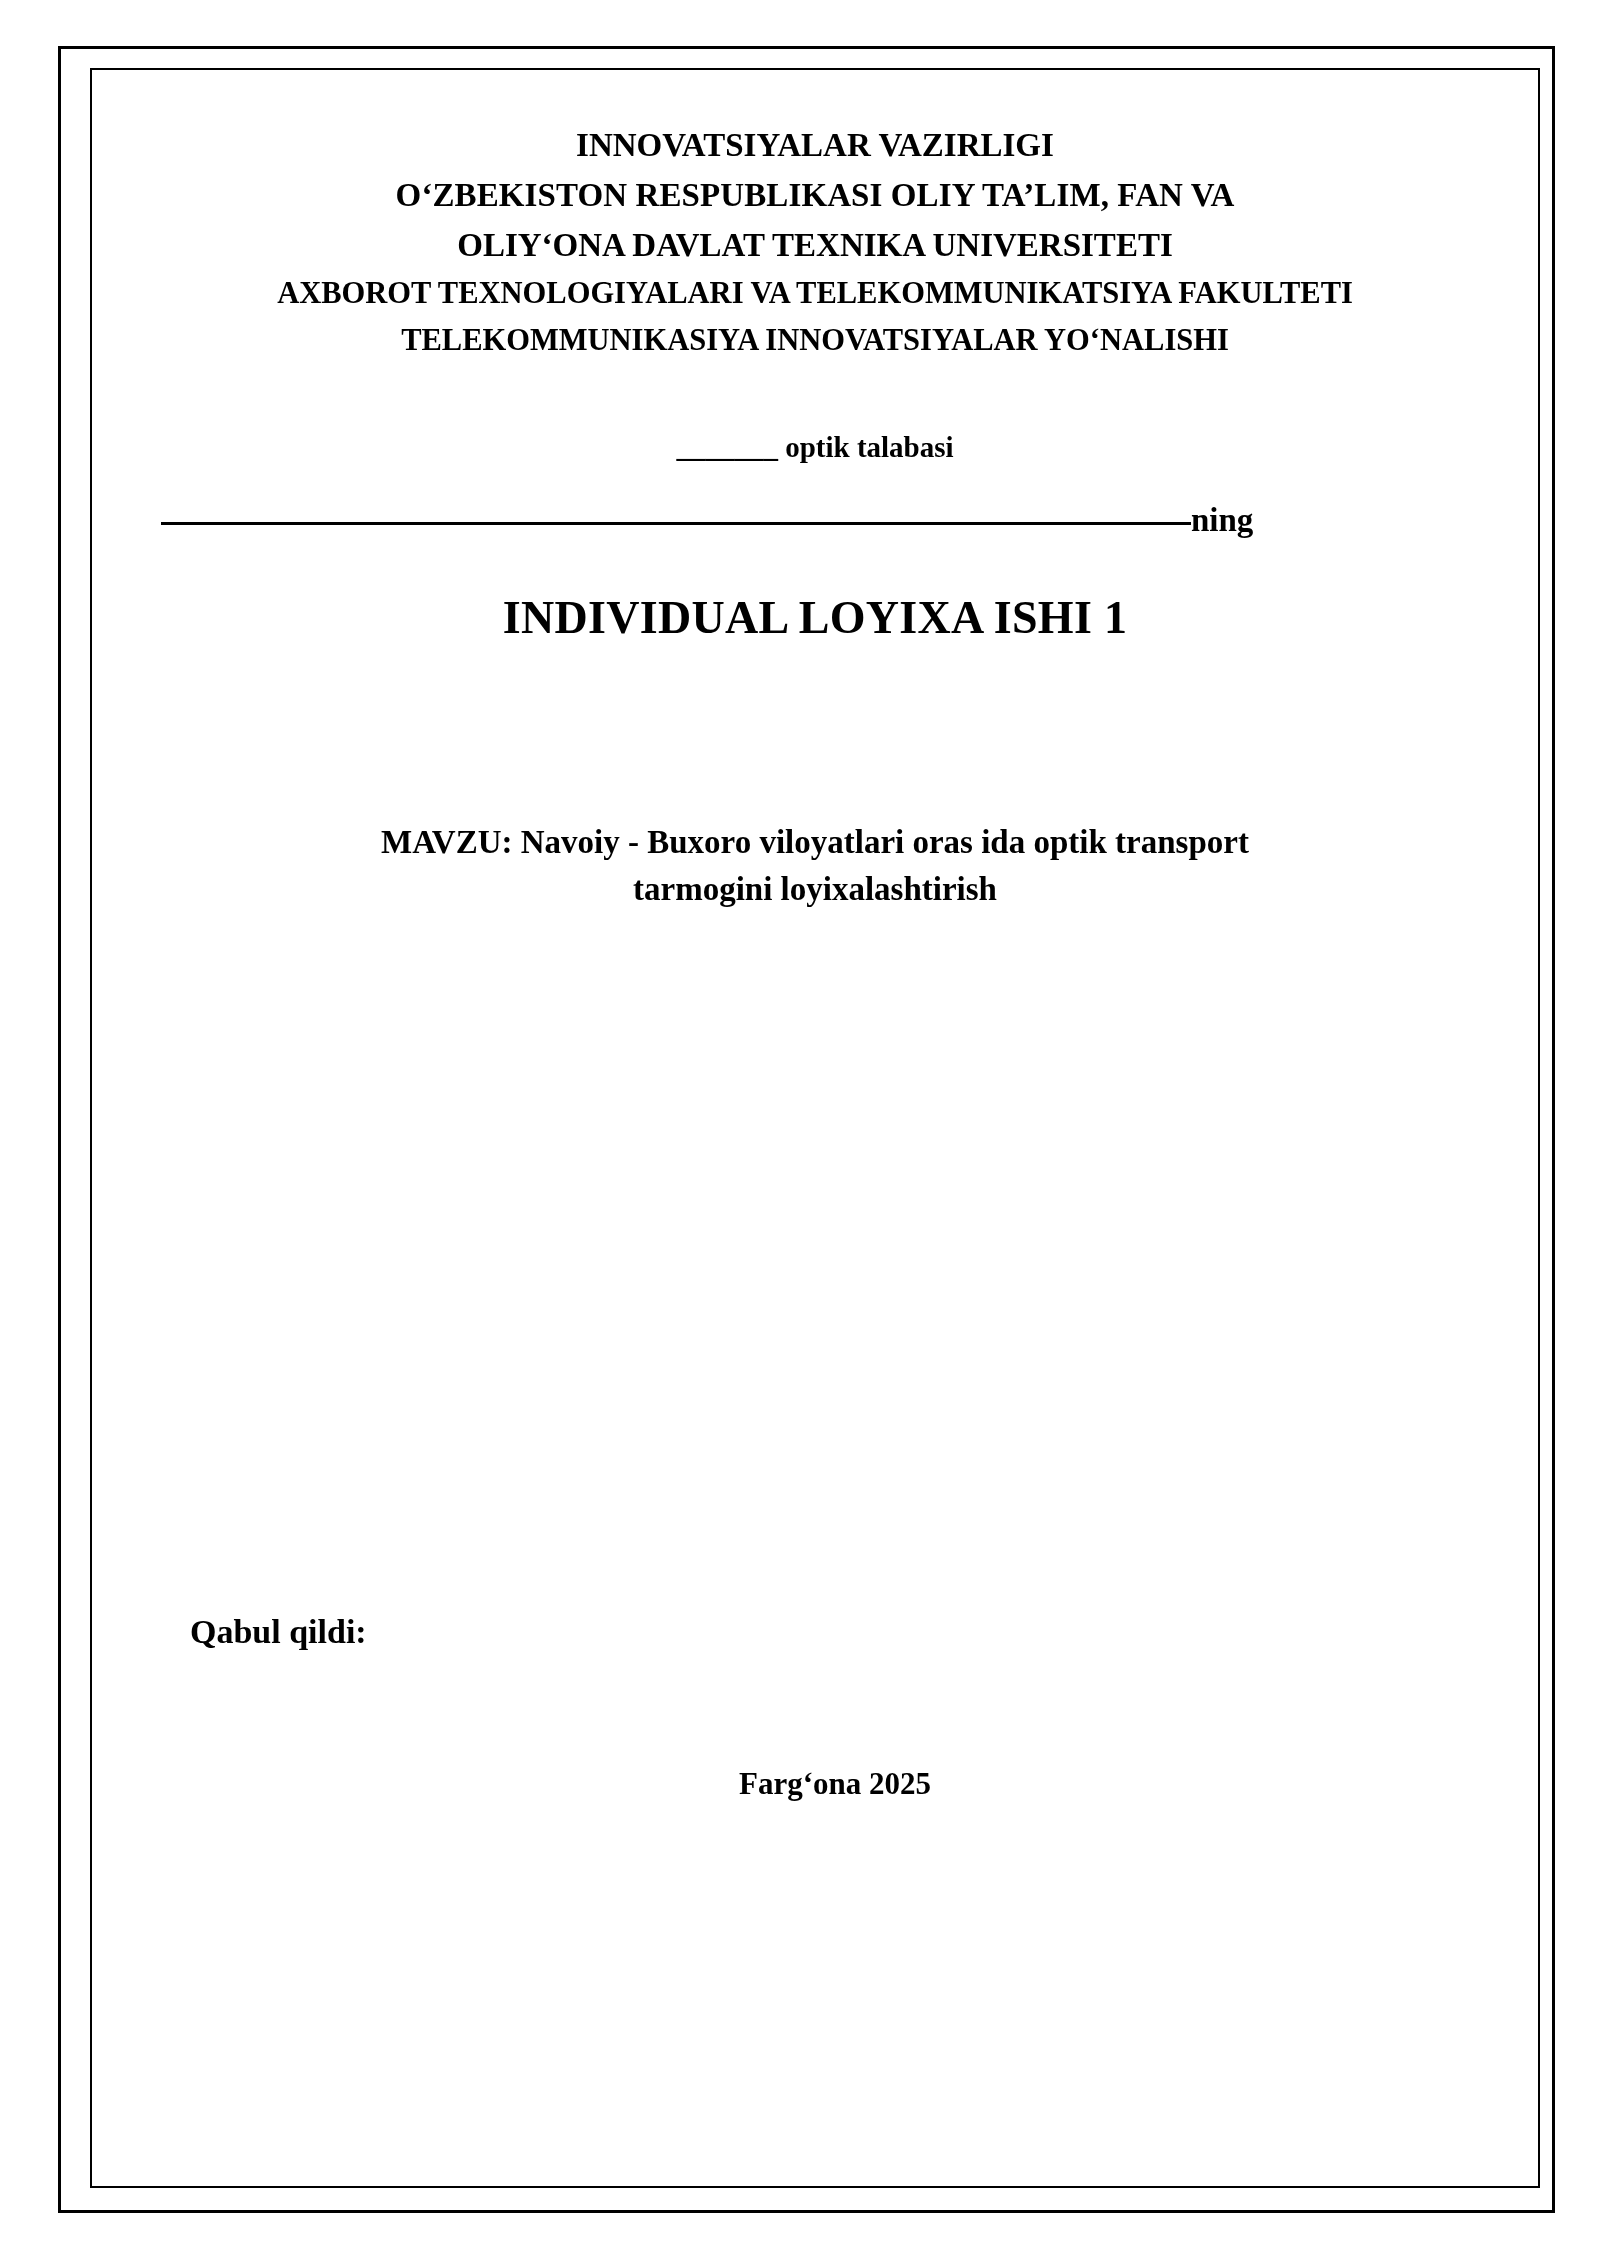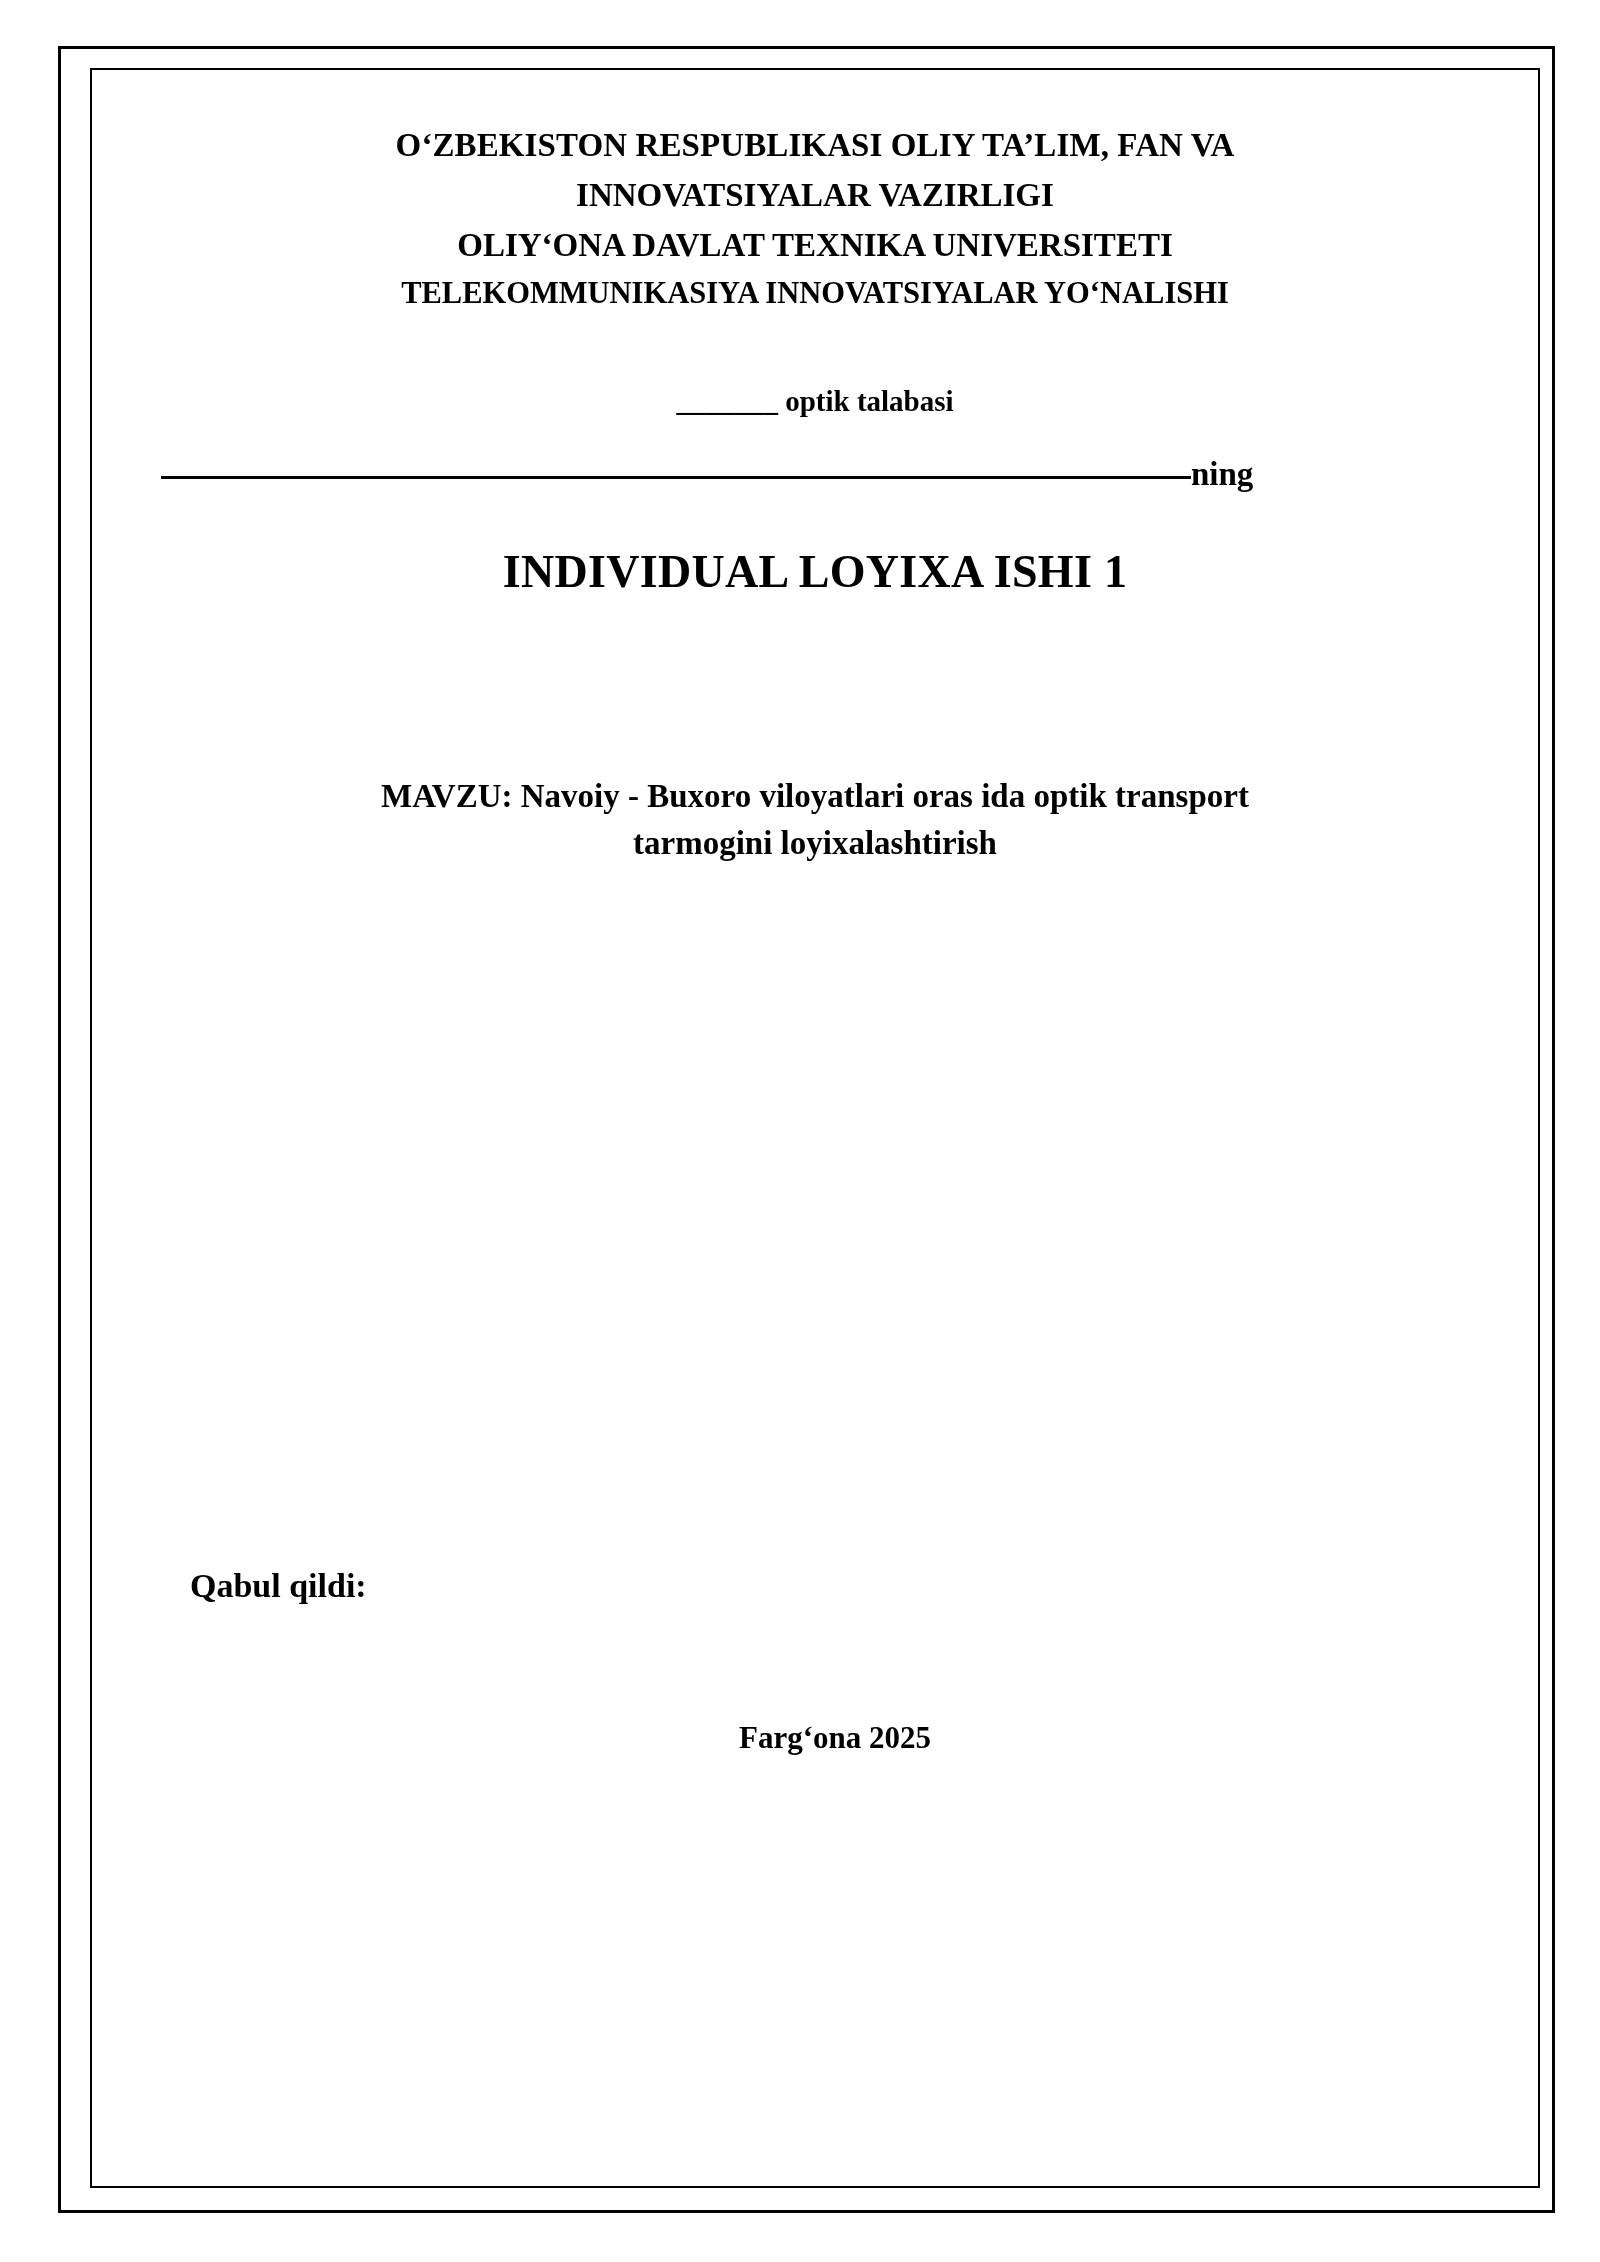--- a/index.html
+++ b/index.html
@@ -120,23 +120,24 @@
 </head>
 <body>
 
 <div class="page">
 
   <div class="border-outer"></div>
   <div class="border-inner"></div>
 
   <div class="content">
 
+    <div class="hdr-line hdr-2">INNOVATSIYALAR VAZIRLIGI</div>
     <div class="hdr-line hdr-1">O‘ZBEKISTON RESPUBLIKASI OLIY TA’LIM, FAN VA</div>
-    <div class="hdr-line hdr-2">INNOVATSIYALAR VAZIRLIGI</div>
     <div class="hdr-line hdr-3">OLIY‘ONA DAVLAT TEXNIKA UNIVERSITETI</div>
+    <div class="hdr-line hdr-4">AXBOROT TEXNOLOGIYALARI VA TELEKOMMUNIKATSIYA FAKULTETI</div>
     <div class="hdr-line hdr-5">TELEKOMMUNIKASIYA INNOVATSIYALAR YO‘NALISHI</div>
 
     <div class="spacer-1"></div>
 
     <div class="group-line">_______ optik talabasi</div>
 
     <div class="student-line"><span class="rule"></span><span>ning</span></div>
 
     <div class="work-title">INDIVIDUAL LOYIXA ISHI  1</div>
 

